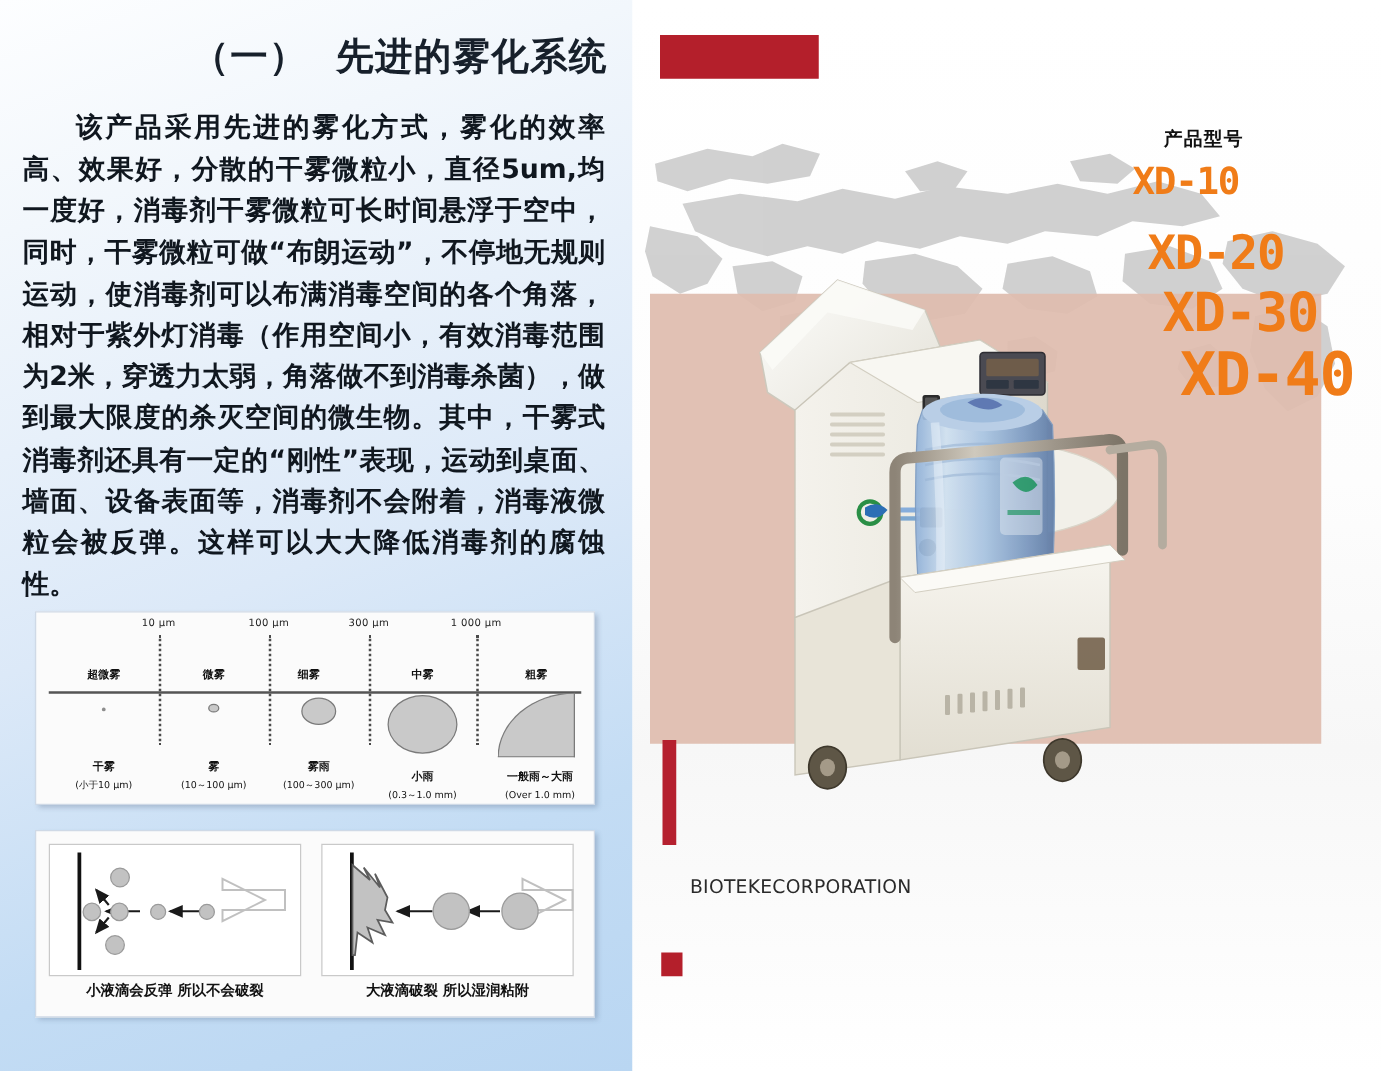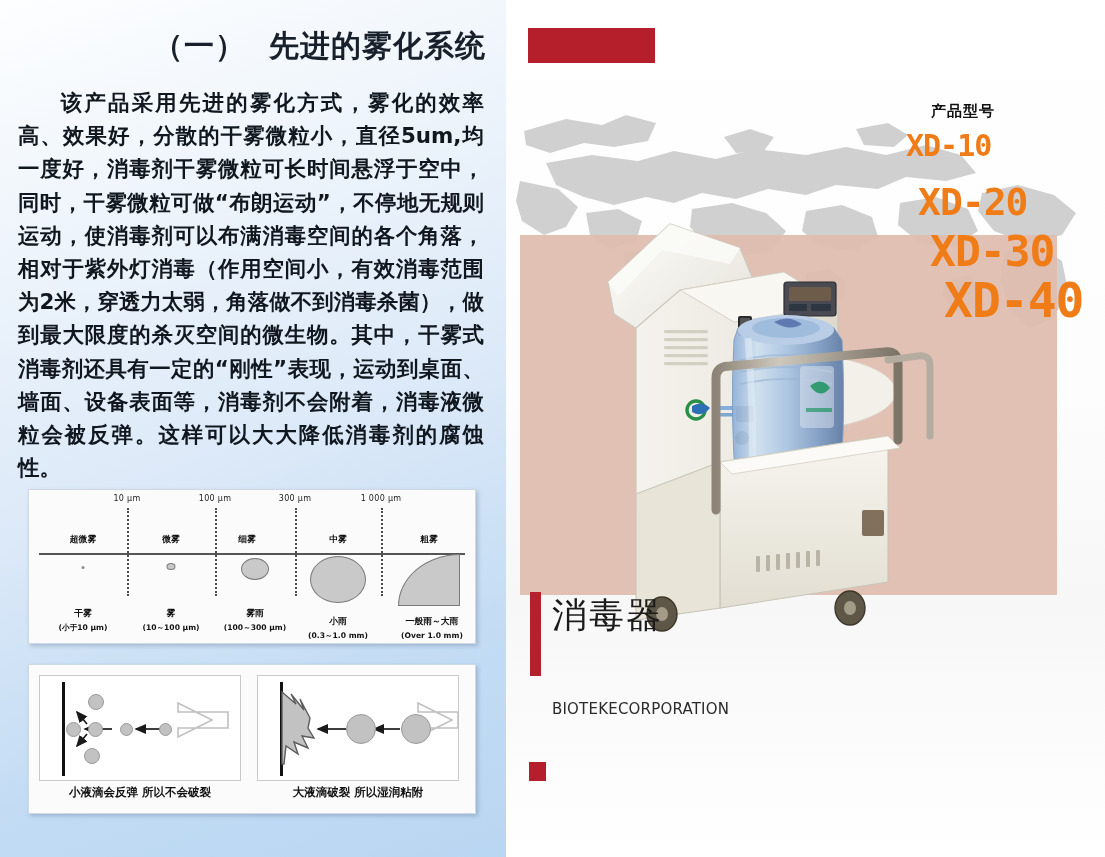--- a/index.html
+++ b/index.html
@@ -37,21 +37,21 @@
   }
   .f1-div{ position:absolute; top:18px; height:88px; width:0;
            border-left:2px dotted #4a4a4a; }
   .f1-tick{ position:absolute; top:4px; font-size:8px; color:#222;
             transform:translateX(-50%); white-space:nowrap; letter-spacing:.3px;}
   .f1-cat{ position:absolute; top:44px; font-size:8.8px; color:#111;
            transform:translateX(-50%); white-space:nowrap; font-weight:600;}
   .f1-name{ position:absolute; font-size:8.8px; color:#111;
             transform:translateX(-50%); white-space:nowrap; font-weight:600;}
   .f1-range{ position:absolute; font-size:7.6px; color:#111;
-            transform:translateX(-50%); white-space:nowrap;font-weight:bold;}
+            transform:translateX(-50%); white-space:nowrap;}
   .blob{ position:absolute; background:#c9c9c9; border:1px solid #7a7a7a;
          transform:translateX(-50%); }
 
   
   #fig2{
     position:absolute; left:28px; top:664px; width:448px; height:150px;
     background:#fbfbfb; border:1px solid #cfd9e6;
     box-shadow:2px 2px 4px rgba(60,80,110,.28);
   }
   .f2-box{ position:absolute; top:10px; width:202px; height:106px;
@@ -346,19 +346,18 @@
     </div>
 
     <div id="model-label">产品型号</div>
     <div class="model" style="left:400px; top:128px; font-size:30px;">XD-10</div>
     <div class="model" style="left:412px; top:180px; font-size:38px;">XD-20</div>
     <div class="model" style="left:424px; top:226px; font-size:43px;">XD-30</div>
     <div class="model" style="left:438px; top:272px; font-size:48px;">XD-40</div>
 
     <div id="red-vbar"></div>
     <div id="prod-title">
-      <div>消毒器</div>
     </div>
     <div id="prod-sub">BIOTEKECORPORATION</div>
 
 
   </div>
 </div>
 
 </body></html>

